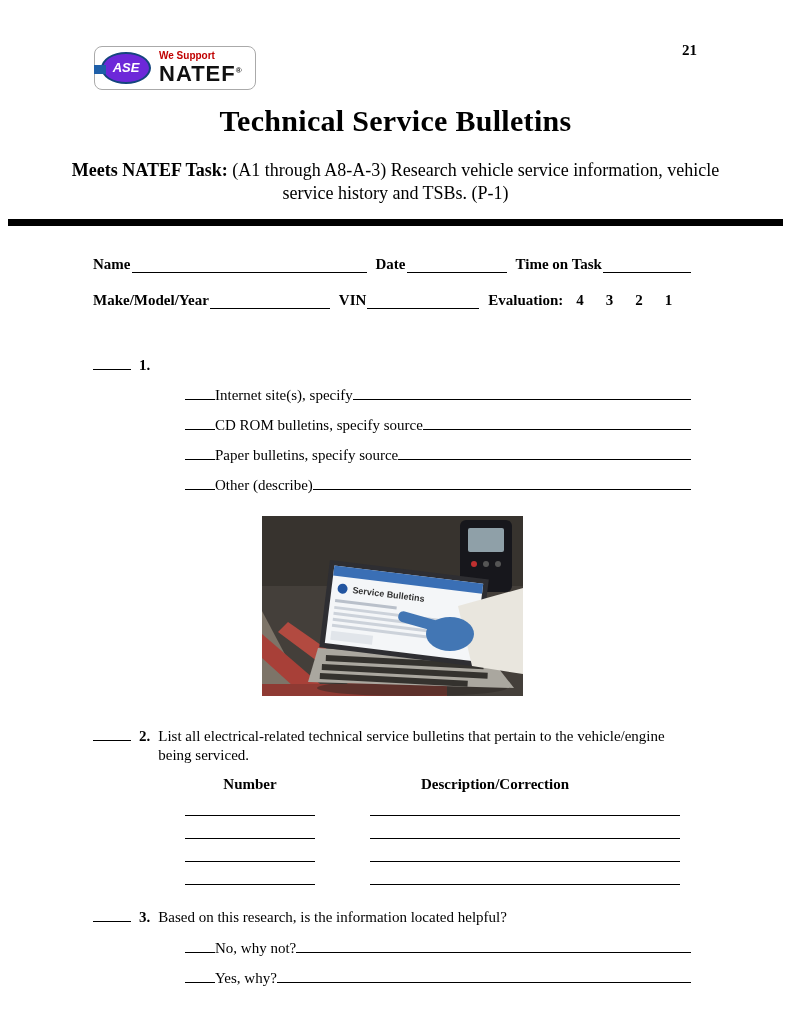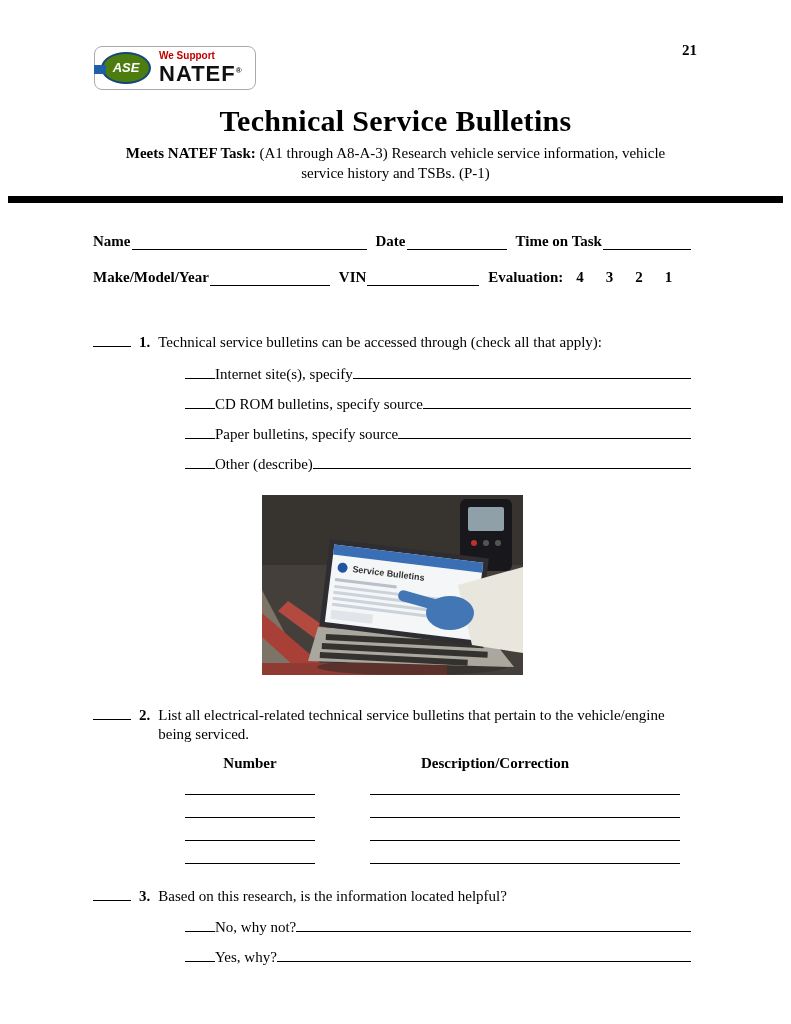--- a/index.html
+++ b/index.html
@@ -8,32 +8,32 @@
     position:relative; width:791px; height:1024px; margin:0 auto;
     background:#fff; color:#000;
     font-family:"Liberation Serif","DejaVu Serif",serif;
     overflow:hidden;
   }
   .page-number { position:absolute; top:42px; right:94px; font-weight:bold; font-size:15px; }
 
   
   .logo { position:absolute; top:46px; left:94px; display:flex; align-items:center;
           border:1px solid #aaa; border-radius:8px; padding:4px 12px 4px 6px; background:#fff; }
-  .ase-mark { position:relative; width:50px; height:32px; background:#4d7c0f; border:2px solid #14457e;
+  .ase-mark { position:relative; width:50px; height:32px; background:#6d28d9; border:2px solid #14457e;
               border-radius:50%; display:flex; align-items:center; justify-content:center;
               color:#fff; font-weight:bold; font-style:italic; font-size:13px;
               font-family:"Liberation Sans",sans-serif; }
   .ase-mark::before { content:""; position:absolute; left:-9px; top:11px; width:12px; height:9px; background:#1e5fa8; }
   .logo-text { margin-left:8px; line-height:1.05; }
   .we-support { color:#c00000; font-size:10px; font-weight:bold; font-family:"Liberation Sans",sans-serif; }
   .natef { font-size:22px; font-weight:bold; letter-spacing:1px; font-family:"Liberation Sans",sans-serif; color:#111; }
   .natef sup { font-size:8px; }
 
   .title { text-align:center; padding-top:104px; font-size:30px; font-weight:bold; letter-spacing:.3px; }
-  .subtitle { text-align:center; font-size:15px; line-height:1.3; margin-top:6px; }
+  .subtitle { text-align:center; font-size:18px; line-height:1.3; margin-top:21px; }
   .subtitle b { font-weight:bold; }
   .rule { height:7px; background:#000; margin:13px 8px 0 8px; }
 
   .body { margin:30px 100px 0 93px; font-size:15px; }
   .blank { display:inline-block; height:15px; border-bottom:1.3px solid #000; flex:none; }
   .fill { flex:1 1 auto; }
 
   .row { display:flex; align-items:flex-end; gap:1px; white-space:nowrap; }
   .row + .row { margin-top:19px; }
   .ml10 { margin-left:8px; }
@@ -107,21 +107,20 @@
         <span>4</span>
         <span>3</span>
         <span>2</span>
         <span>1</span>
       </span>
     </div>
 
     <div class="q">
       <span class="blank lead"></span>
       <span class="qnum">1.</span>
-      <span class="qtext">Technical service bulletins can be accessed through (check all that apply):</span>
     </div>
 
     <div class="opt">
       <span class="blank lead"></span>
       <span class="label">Internet site(s), specify</span>
       <span class="blank fill"></span>
     </div>
     <div class="opt">
       <span class="blank lead"></span>
       <span class="label">CD ROM bulletins, specify source</span>

